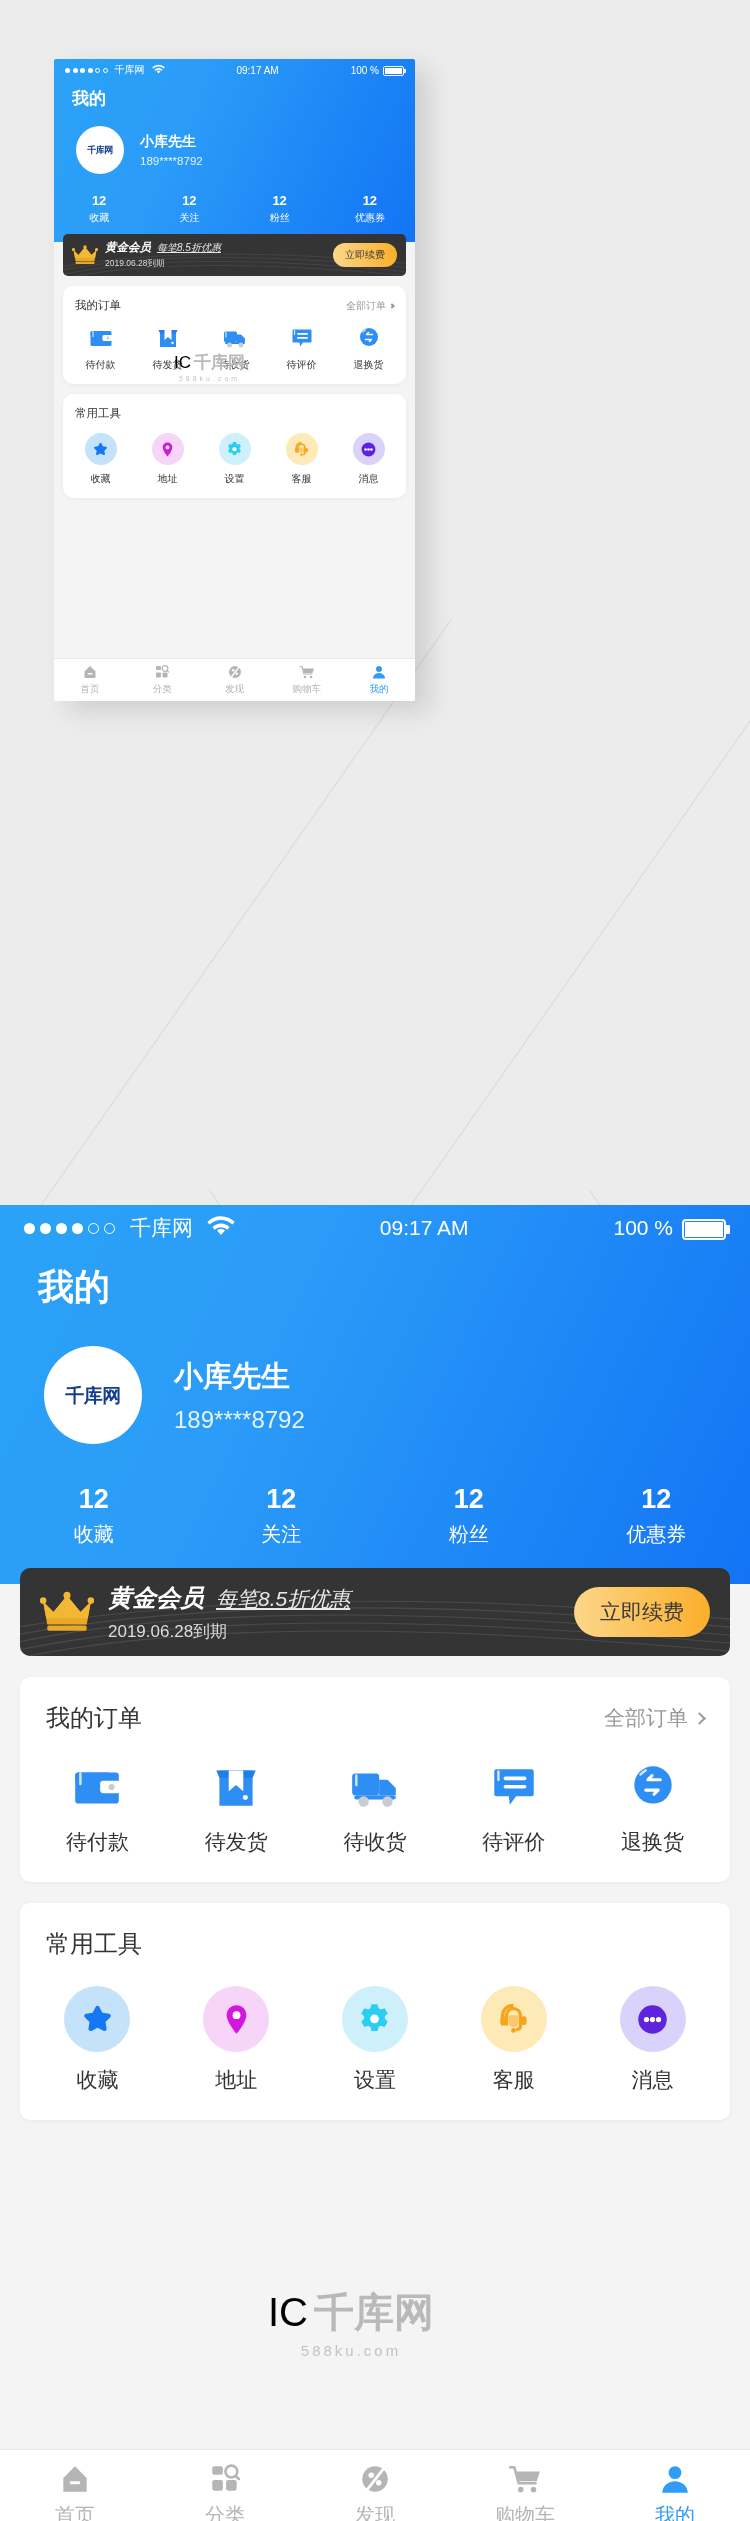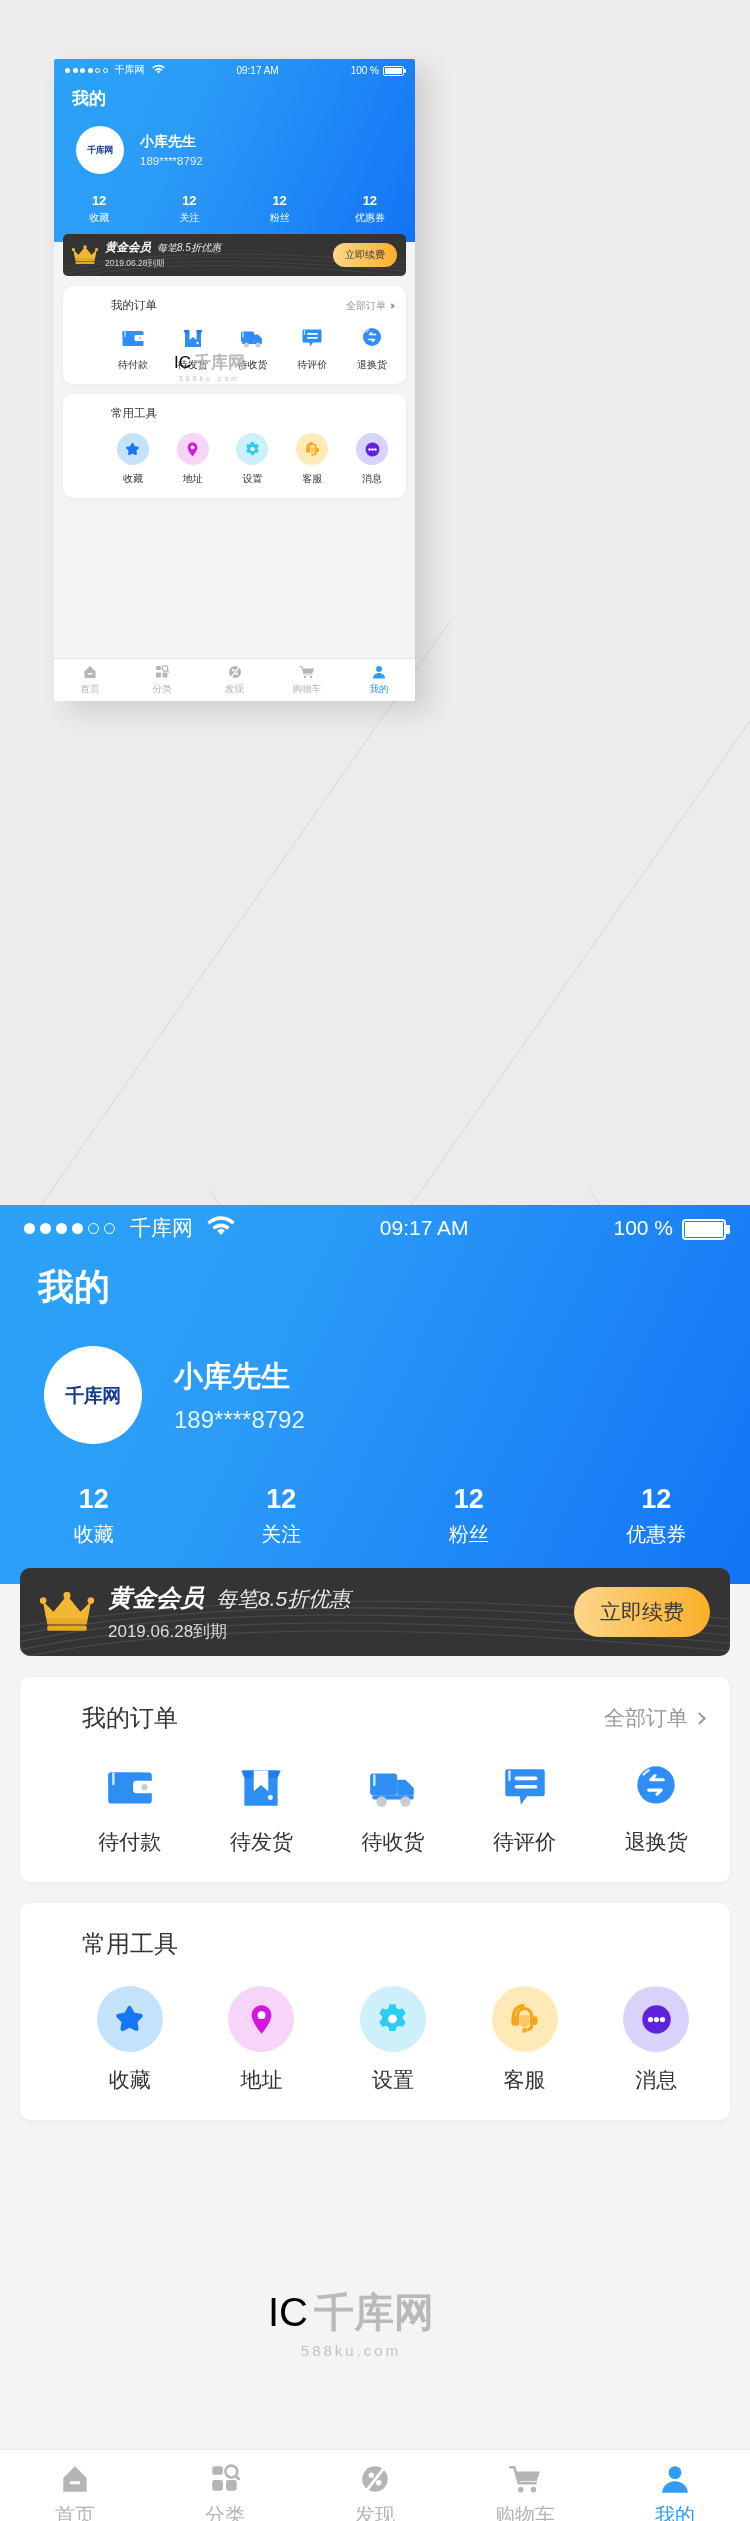--- a/index.html
+++ b/index.html
@@ -57,31 +57,31 @@
     position: relative;
     background: #343434;
     display: flex; align-items: center;
     overflow: hidden;
   }
   .vip-lines { position: absolute; inset: 0; pointer-events: none; }
   .crown { flex: none; position: relative; z-index: 2; }
   .vip-text { flex: 1; position: relative; z-index: 2; }
   .vip-l1 { display: flex; align-items: baseline; }
   .vip-title { color: #fff; font-weight: bold; font-style: italic; }
-  .vip-sub { color: #e9e9e9; font-style: italic; }
+  .vip-sub { color: #e9e9e9; font-style: italic; text-decoration: underline; }
   .vip-exp { color: #dcdcdc; }
   .renew {
     position: relative; z-index: 2;
     background: linear-gradient(90deg,#fcd68a 0%, #fbaf2a 100%);
     color: #3a3a3a; border: none; border-radius: 999px;
     font-family: inherit; white-space: nowrap;
   }
 
   
-  .card { background: #fff; border-radius: 10px; box-shadow: 0 1px 4px rgba(0,0,0,.05); padding-left: 36px; }
+  .card { background: #fff; border-radius: 10px; box-shadow: 0 1px 4px rgba(0,0,0,.05); }
   .card-head { display: flex; align-items: center; justify-content: space-between; }
   .card-title { color: #333; }
   .card-more { color: #999; display: flex; align-items: center; }
   .chev { display: inline-block; border-right: 2px solid #999; border-top: 2px solid #999; transform: rotate(45deg); }
 
   .icon-row { display: flex; }
   .icon-cell { flex: 1; display: flex; flex-direction: column; align-items: center; }
   .icon-cell .lbl { color: #333; }
   .circ { border-radius: 50%; display: flex; align-items: center; justify-content: center; }
 

